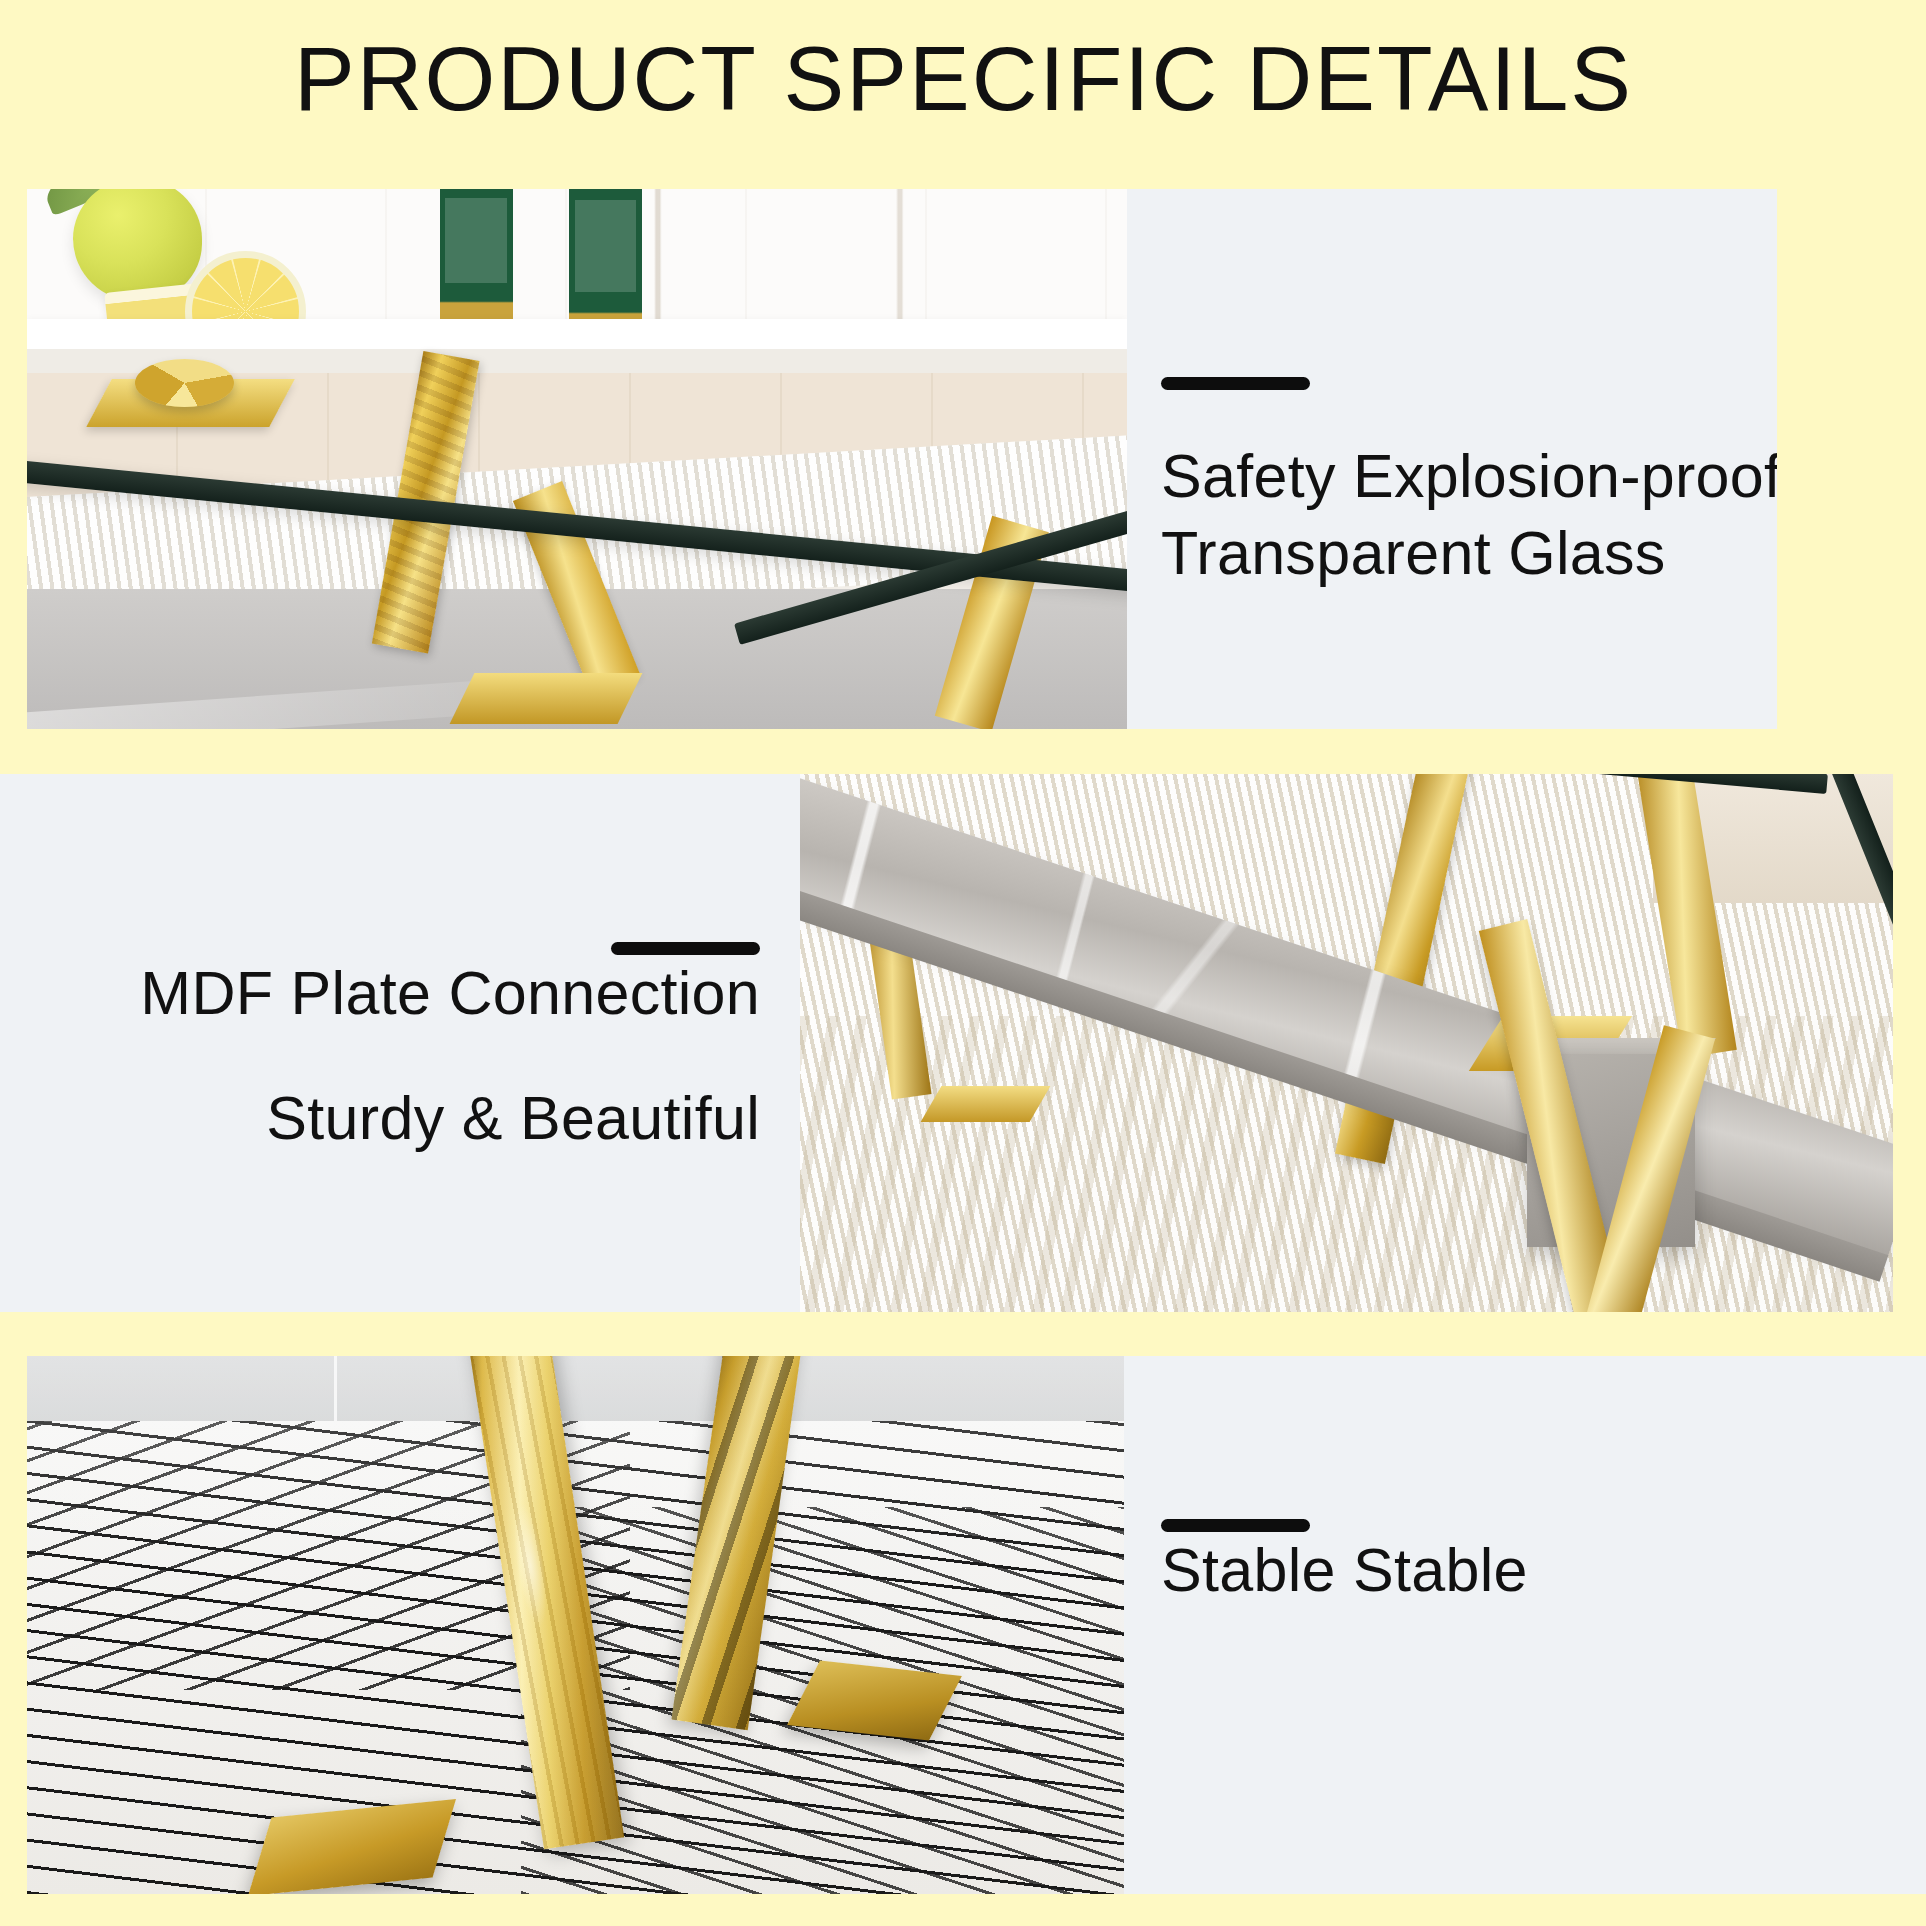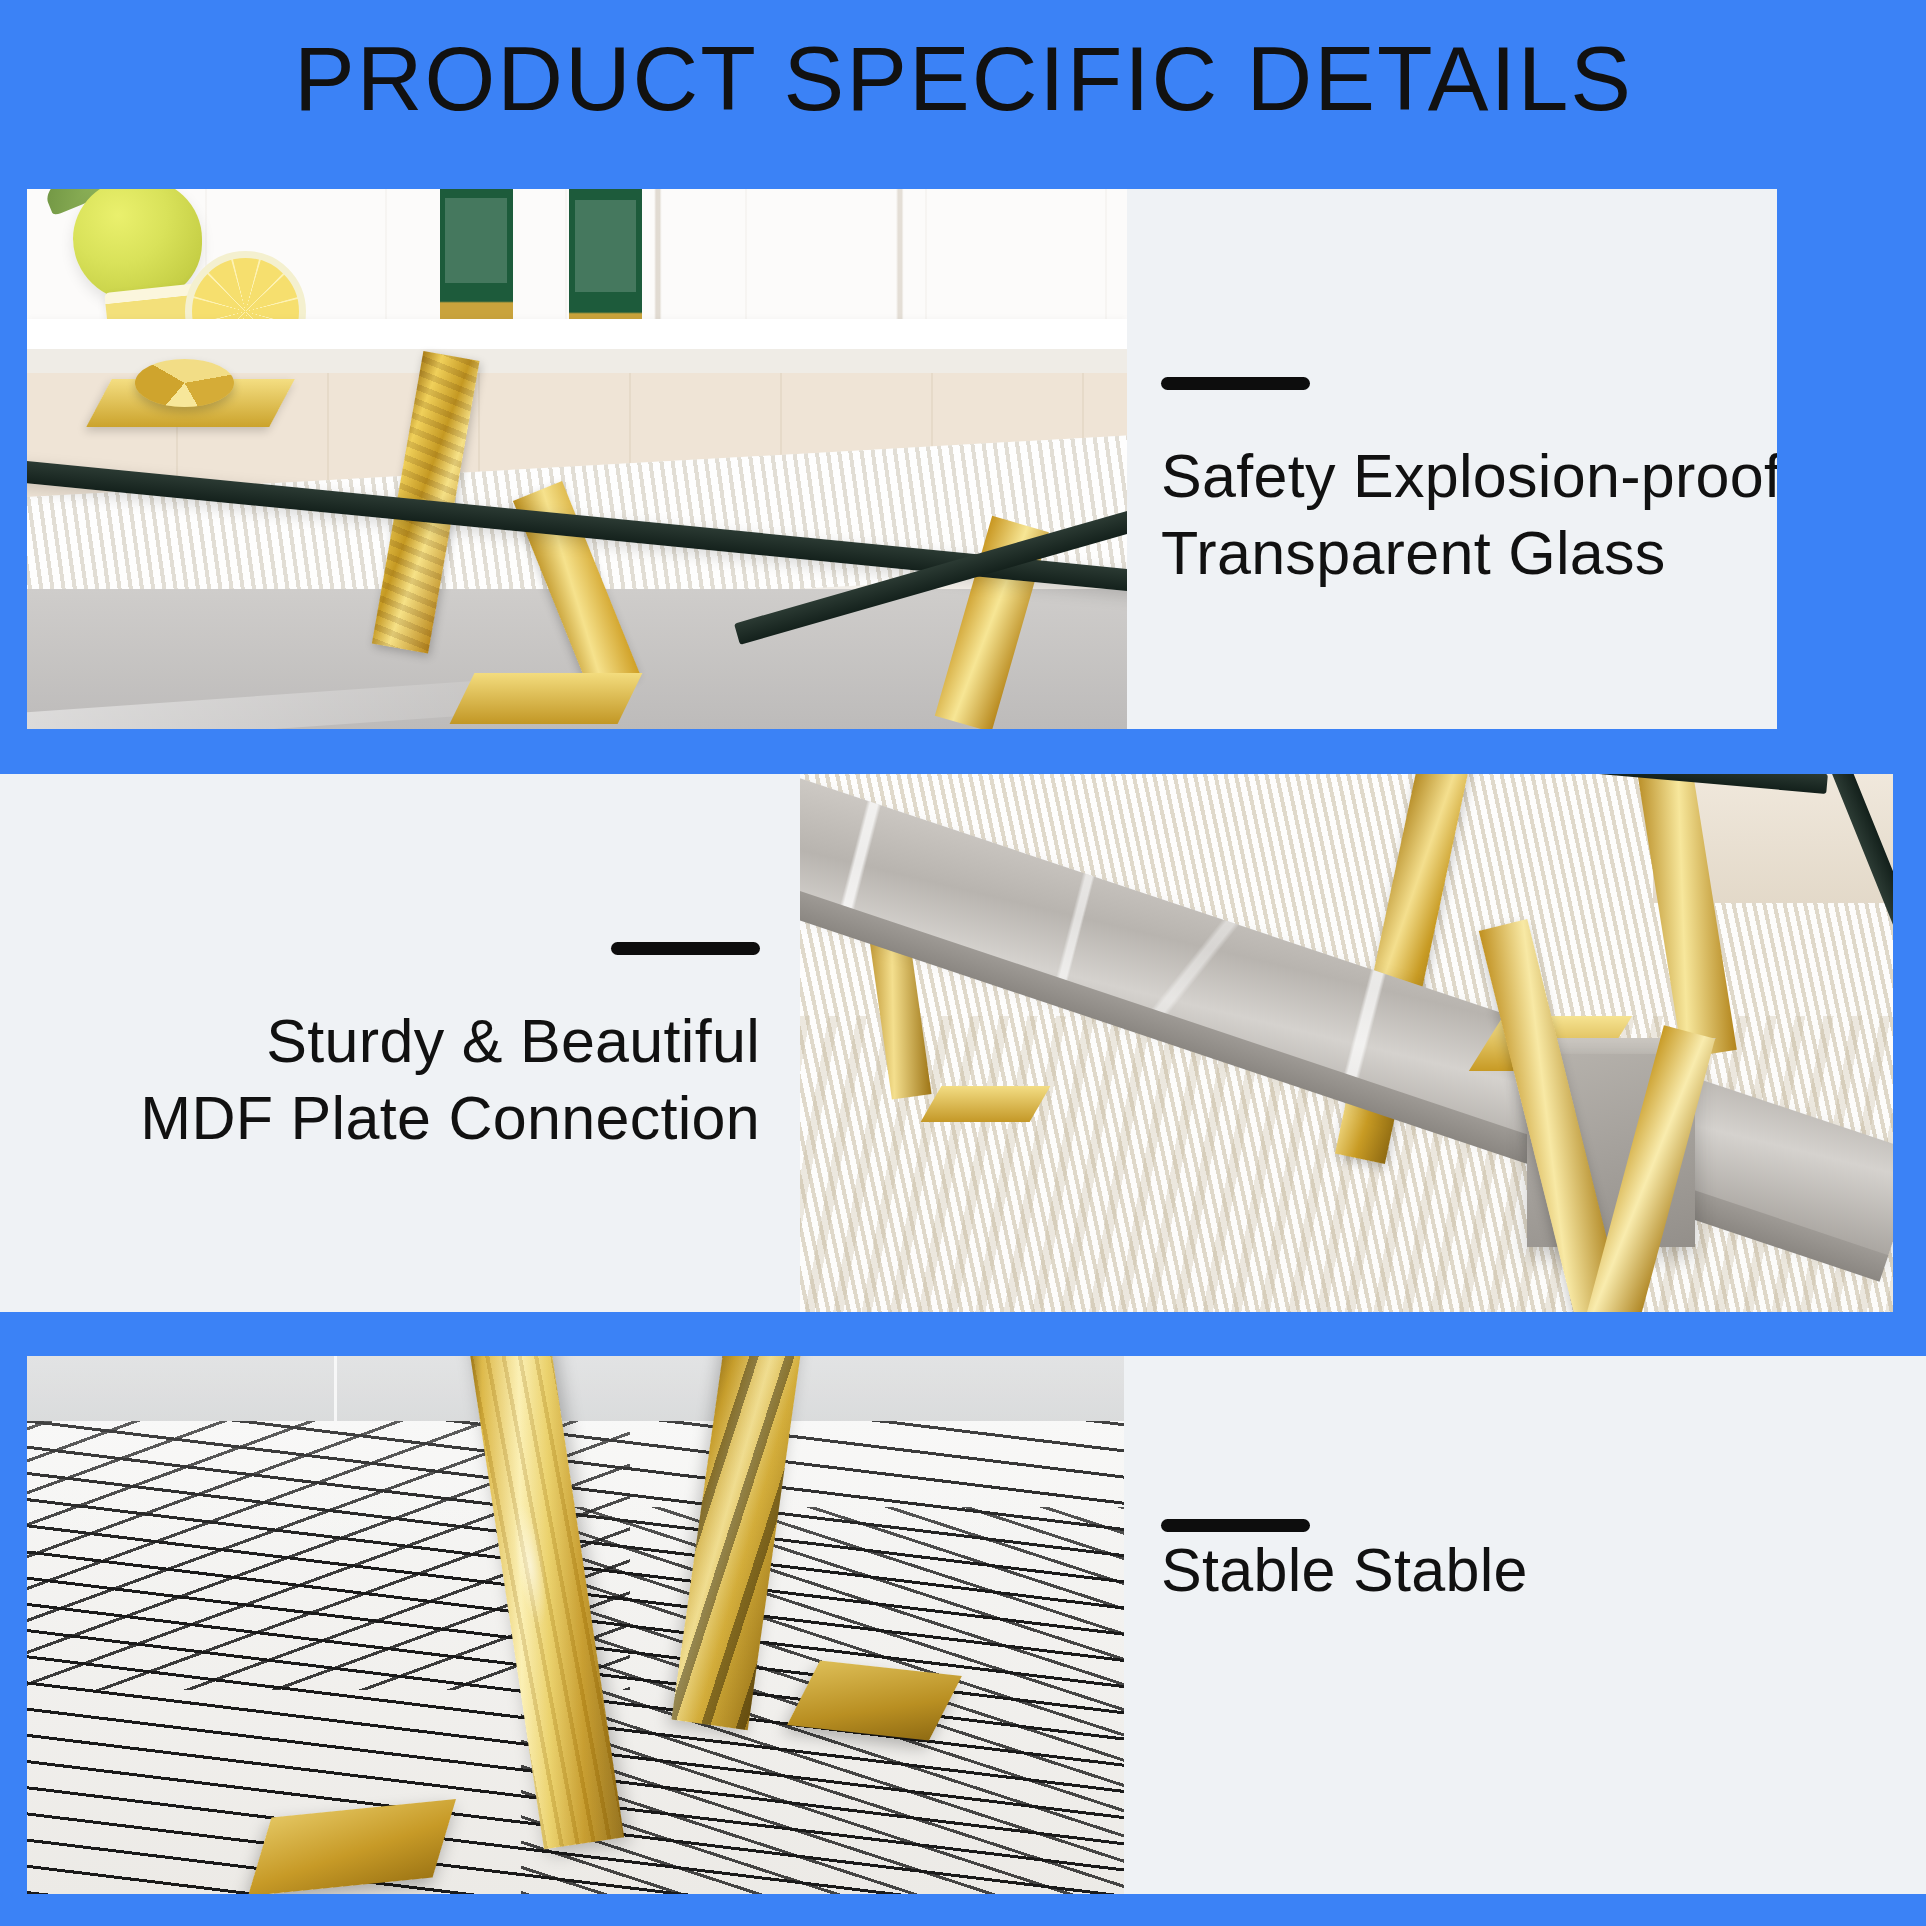--- a/index.html
+++ b/index.html
@@ -1,20 +1,20 @@
 <!DOCTYPE html>
 <html><head>
 <meta charset="utf-8">
 <style>
   html,body{margin:0;padding:0;}
   body{
     width:1927px;height:1927px;background:#ffffff;overflow:hidden;
     font-family:"Liberation Sans","DejaVu Sans",sans-serif;
   }
-  .page{position:relative;width:1927px;height:1927px;background:#3b82f6;}
+  .page{position:relative;width:1927px;height:1927px;background:#fef9c3;}
 
   
   .title{
     position:absolute;left:0;top:24px;width:1927px;
     text-align:center;font-size:91px;line-height:109px;
     letter-spacing:2px;color:#111111;font-weight:400;
     white-space:nowrap;
   }
 
   
@@ -312,22 +312,22 @@
       <div class="r2-glass-v"></div>
       <div class="r2-gold-collar"></div>
       <div class="r2-stone-face"></div>
       <div class="r2-stone-block"></div>
       <div class="r2-legX1b"></div>
       <div class="r2-legX2b"></div>
     </div>
 
     <div class="caption cap-right" style="left:30px;top:168px;width:730px;">
       <div class="dash"></div>
+      <div class="cap-line">MDF Plate Connection</div>
       <div class="cap-line" style="margin-top:48px;">Sturdy &amp; Beautiful</div>
-      <div class="cap-line">MDF Plate Connection</div>
     </div>
   </div>
 
   <div class="row" style="left:0;top:1356px;width:1927px;height:540px;">
 
     <div class="panel" style="left:1124px;top:0;width:803px;height:538px;"></div>
 
     <div class="photo" id="photo3" style="top:0;">
       <div class="r3-floor"></div>
       <div class="r3-floor-seam"></div>

